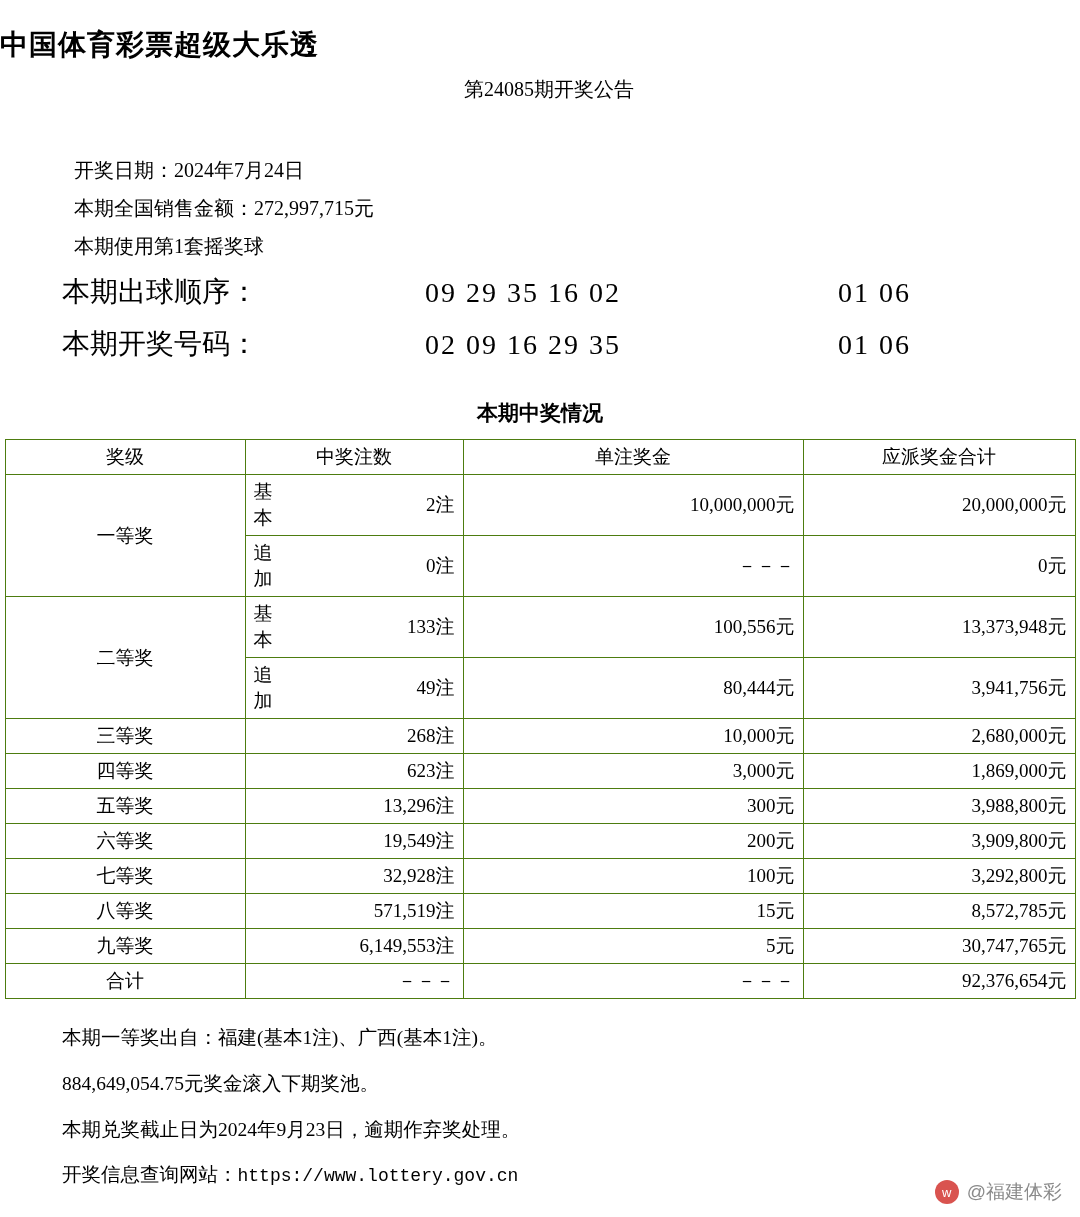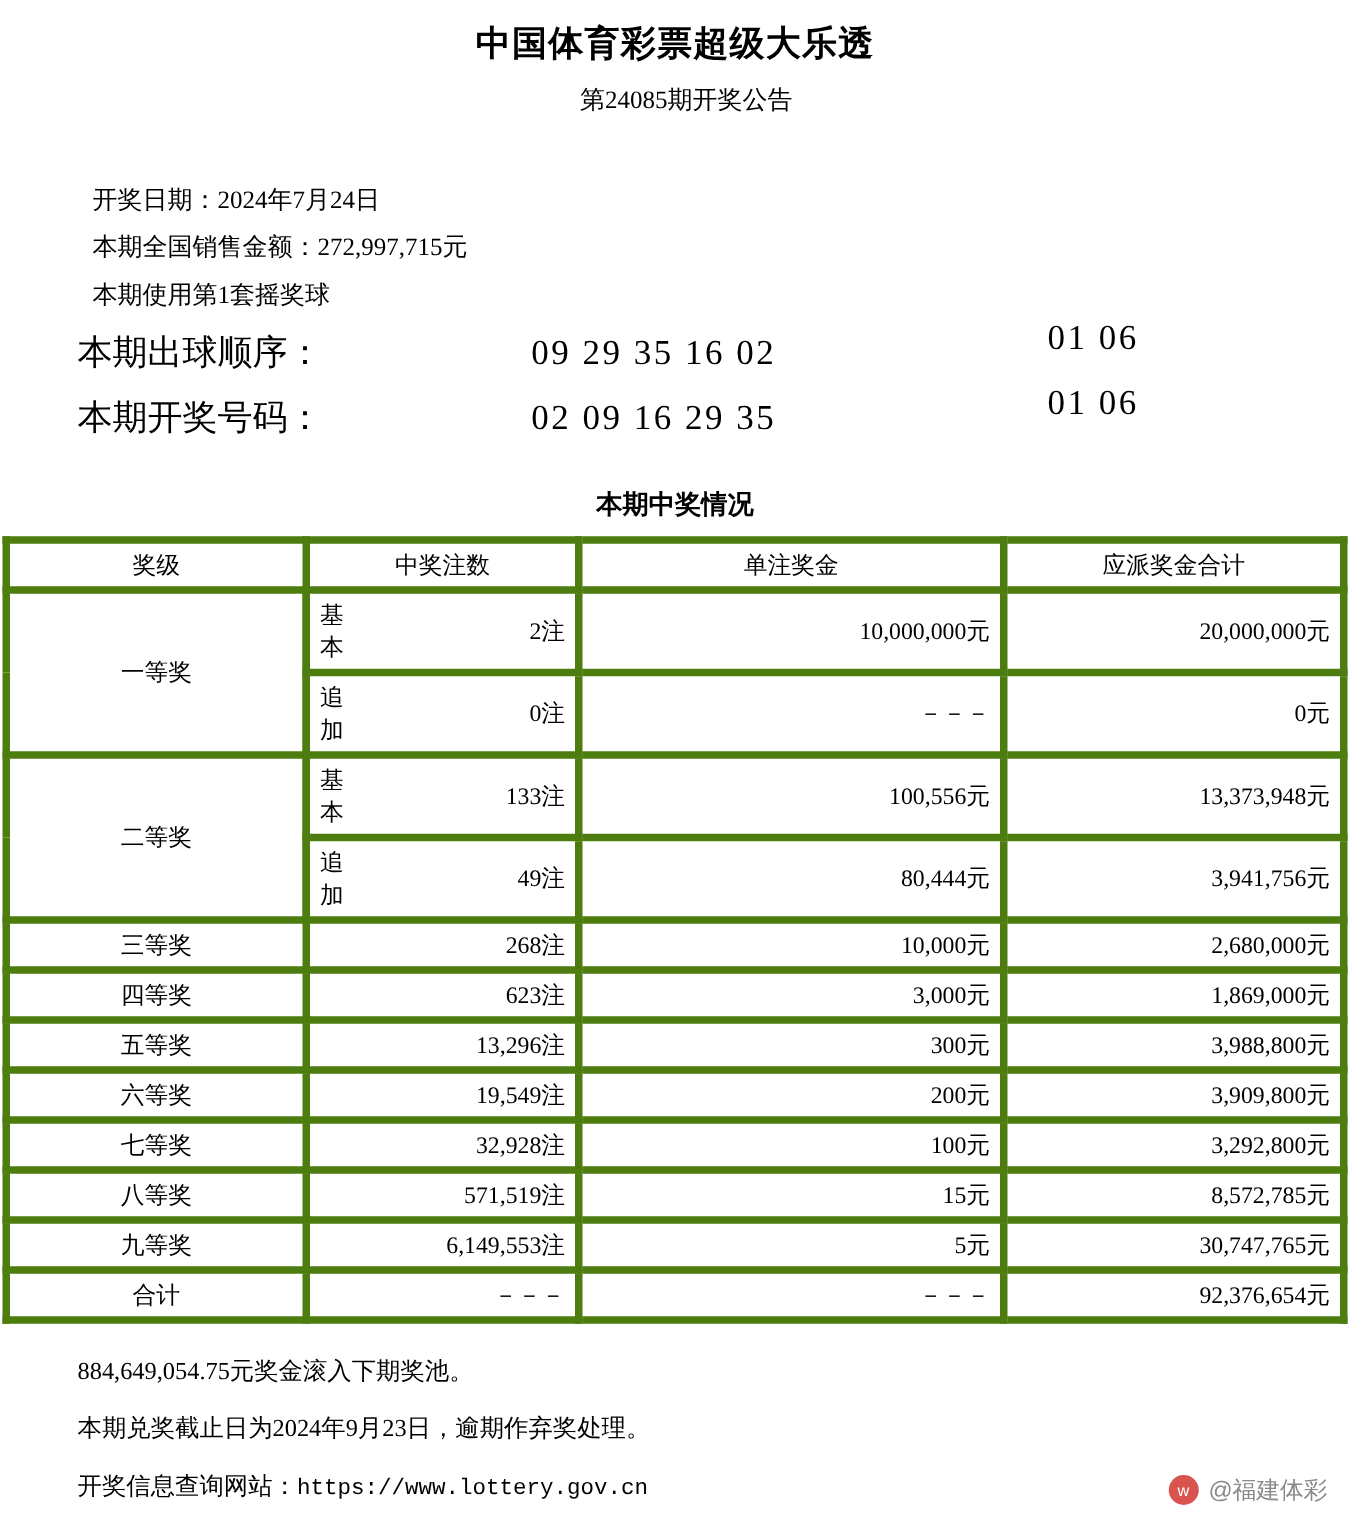--- a/index.html
+++ b/index.html
@@ -15,25 +15,24 @@
     position: relative;
   }
   .page {
     width: 1080px;
     min-height: 1217px;
     position: relative;
     box-sizing: border-box;
     padding: 0;
   }
   .title-main {
-    text-align: center;
     font-size: 28px;
     font-weight: 700;
     letter-spacing: 1px;
-    padding-top: 16px;
+    padding-top: 26px;
   }
   .title-sub {
     text-align: center;
     font-size: 20px;
     font-weight: 400;
     padding-top: 12px;
     margin-left: 18px;
   }
   .info-block {
     margin-top: 48px;
@@ -74,39 +73,39 @@
   .num-front {
     position: absolute;
     left: 425px;
     top: 12px;
     letter-spacing: 2px;
     font-family: "Liberation Serif", "DejaVu Serif", serif;
   }
   .num-back {
     position: absolute;
     left: 838px;
-    top: 0;
+    top: 12px;
     letter-spacing: 2px;
   }
   .section-title {
     text-align: center;
     font-size: 21px;
     font-weight: 700;
     margin-top: 30px;
     margin-bottom: 12px;
   }
   table.prize {
     border-collapse: collapse;
     width: 1070px;
     margin: 0 auto;
     font-size: 19px;
     table-layout: fixed;
   }
   table.prize th, table.prize td {
-    border: 6px solid #4d7c0f;
+    border: 1px solid #4d7c0f;
     padding: 4px 8px;
     height: 33px;
     box-sizing: border-box;
   }
   table.prize th {
     text-align: center;
     font-weight: 400;
   }
   .c-grade { width: 240px; }
   .c-sub   { width: 0; }
@@ -273,20 +272,21 @@
         <tr>
           <td class="grade-cell" colspan="2">合计</td>
           <td class="right">－－－</td>
           <td class="right">－－－</td>
           <td class="right">92,376,654元</td>
         </tr>
       </tbody>
   </table>
 
   <div class="footer-notes">
+    <div>本期一等奖出自：福建(基本1注)、广西(基本1注)。</div>
     <div>884,649,054.75元奖金滚入下期奖池。</div>
     <div>本期兑奖截止日为2024年9月23日，逾期作弃奖处理。</div>
     <div>
       <span>开奖信息查询网站：</span><span class="mono">https://www.lottery.gov.cn</span>
     </div>
   </div>
 
   <div class="watermark">
     <span class="weibo-badge">w</span>
     <span>@福建体彩</span>

